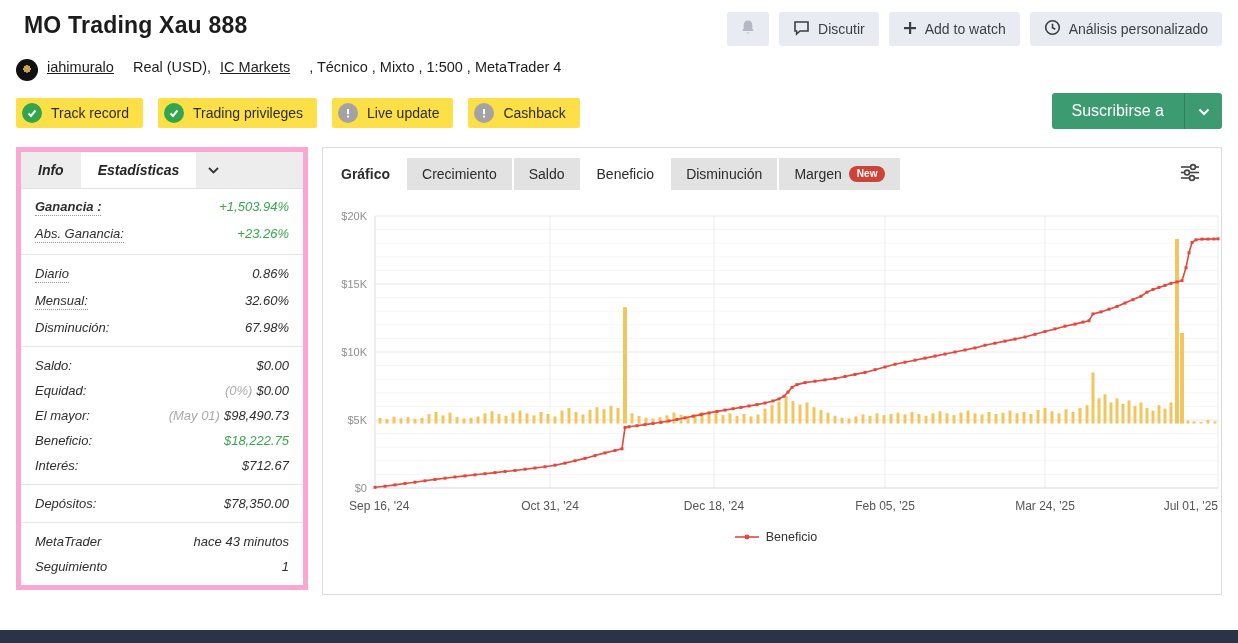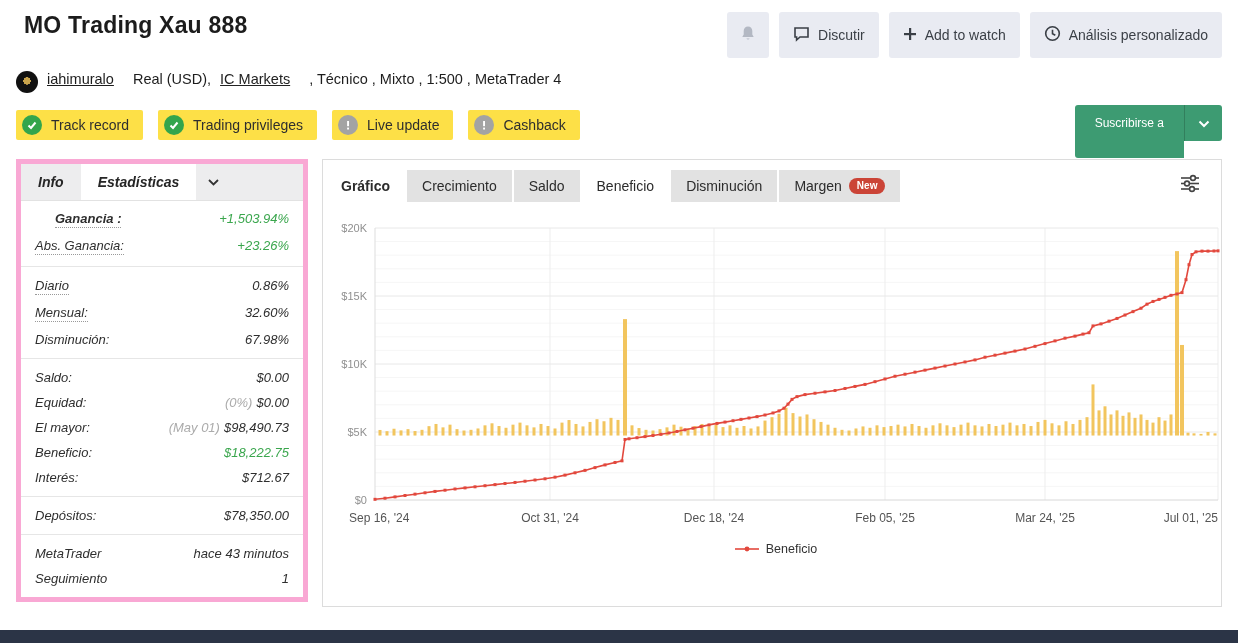--- a/index.html
+++ b/index.html
@@ -9,65 +9,65 @@
     background: #fff;
     font-family: "Liberation Sans", sans-serif;
     color: #222;
     overflow: hidden;
   }
   
   .topbar { display:flex; justify-content:space-between; align-items:flex-start; padding:12px 16px 0 24px; }
   .page-title { font-size:23px; font-weight:bold; color:#1c1c1c; letter-spacing:.2px; }
   .top-actions { display:flex; gap:10px; }
   .top-actions .tbtn {
-    height:46px; background:#e9ebf2; border:none; border-radius:3px;
+    height:34px; background:#e9ebf2; border:none; border-radius:3px;
     padding:0 14px; font-size:14px; color:#3a3f46; display:inline-flex;
     align-items:center; gap:8px; cursor:pointer; font-family:inherit;
   }
   .tbtn.icon-only { width:42px; justify-content:center; padding:0; }
   
   .author-row { display:flex; align-items:flex-start; gap:9px; padding:13px 16px 0 16px; font-size:14.5px; }
   .avatar { width:22px; height:22px; border-radius:50%; background:#111;
     background-image: radial-gradient(circle at 50% 45%, #c9a44c 0 22%, #111 23%);
     flex:0 0 auto; }
   .username { color:#1d1d1d; text-decoration:underline; cursor:pointer; }
   .acct-details { color:#1d1d1d; margin-left:10px; }
   .broker-link { text-decoration:underline; cursor:pointer; }
   
   .badges-row { display:flex; align-items:center; padding:17px 16px 0 16px; position:relative; }
   .badge { display:inline-flex; align-items:center; gap:9px; background:#fde047;
     padding:5px 14px 5px 6px; margin-right:15px; font-size:14px; color:#2e2e2e; border-radius:2px; }
   .circ { width:20px; height:20px; border-radius:50%; display:flex; align-items:center; justify-content:center; }
   .circ.ok { background:#33a54c; }
   .circ.warn { background:#a3a3a3; }
   .subscribe-wrap { position:absolute; right:16px; top:12px; display:flex; cursor:pointer; }
-  .sub-main { background:#3d9b72; color:#fff; font-size:12px; height:53px; line-height:36px;
+  .sub-main { background:#3d9b72; color:#fff; font-size:16px; height:36px; line-height:36px;
     padding:0 20px; border-radius:3px 0 0 3px; }
   .sub-caret { background:#3d9b72; width:38px; height:36px; border-left:1px solid rgba(0,0,0,.18);
     border-radius:0 3px 3px 0; display:flex; align-items:center; justify-content:center; }
   
   .main { display:flex; gap:14px; padding:19px 16px 0 16px; align-items:flex-start; }
   .info-panel { width:304px; border:5px solid #f9a8d4; background:#fff;font-style:italic; }
   .panel-tabs { display:flex; align-items:center; background:#ededee; border-bottom:1px solid #e2e2e2; }
   .panel-tab { padding:10px 17px; font-weight:bold; font-size:14px; color:#262626; cursor:pointer; }
   .panel-tab.active { background:#fff; }
   .tab-caret { padding:0 12px; cursor:pointer; display:flex; align-items:center; }
   .stats { padding:5px 0 6px 0; }
   .stat-row { display:flex; justify-content:space-between; align-items:baseline;
     padding:5px 14px; font-size:13px; color:#2e2e2e; }
   .stat-label { color:#2e2e2e; }
   .stat-label.dotted { border-bottom:1px dotted #999; padding-bottom:1px; }
-  .stat-label.bold { font-weight:bold;margin-left:20px; }
+  .stat-label.bold { font-weight:bold; }
   .stat-value { text-align:right; color:#2e2e2e; }
   .stat-value .muted { color:#ababab; margin-right:4px; }
   .stat-value.green, .green { color:#3aa64d; }
   .group-divider { border-top:1px solid #e6e6e6; margin:6px 0; }
   
   .chart-panel { flex:1; border:1px solid #dcdcdc; background:#fff; height:448px; position:relative; }
-  .chart-tabs { display:flex; align-items:flex-start; padding:10px 14px 0 14px; gap:2px; }
+  .chart-tabs { display:flex; align-items:flex-end; padding:10px 14px 0 14px; gap:2px; }
   .ctab { padding:8px 15px; font-size:14px; color:#2c2c2c; background:#e2e2e2; cursor:pointer;
     display:inline-flex; align-items:center; gap:7px; white-space:nowrap; }
   .ctab.plain { background:transparent; font-weight:bold; padding-left:4px; }
   .ctab.active { background:#fff; }
   .new-pill { background:#cb4437; color:#fff; font-size:10px; font-weight:bold;
     border-radius:9px; padding:2px 8px; line-height:1.2; }
   .sliders-btn { margin-left:auto; cursor:pointer; padding:4px 6px; }
   .chart-wrap { padding:8px 0 0 8px; }
   .legend-row { display:flex; justify-content:center; align-items:center; gap:7px;
     margin-top:12px; font-size:12.5px; color:#333; }

